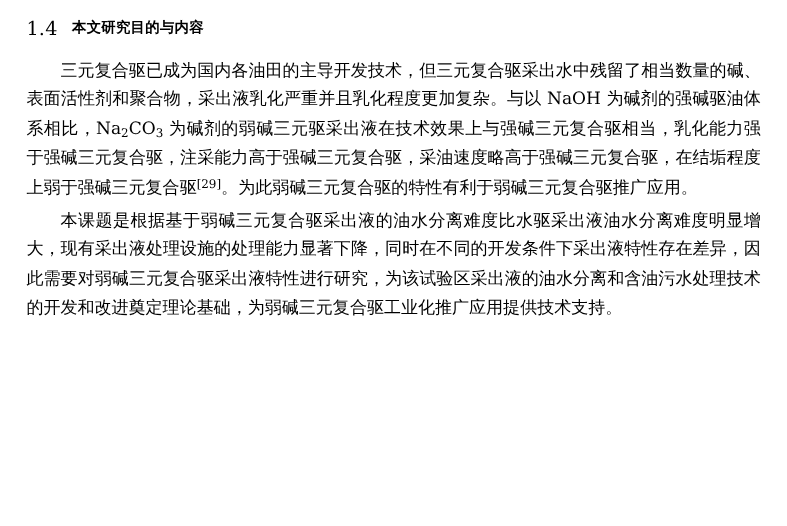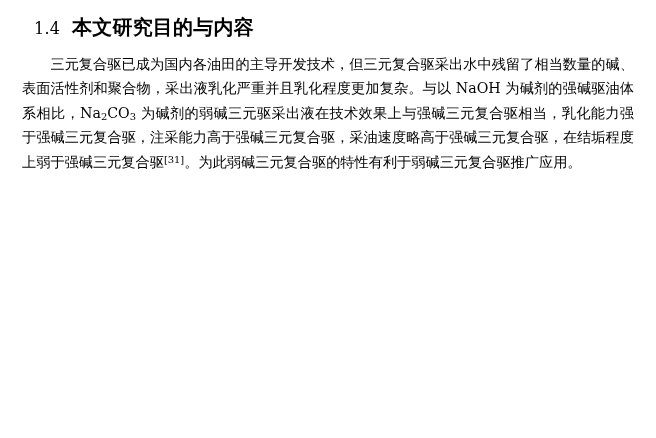--- a/index.html
+++ b/index.html
@@ -16,37 +16,37 @@
   }
   .page {
     position: relative;
     width: 656px;
     height: 438px;
     box-sizing: border-box;
     padding: 10px 22px 0 22px;
   }
   .heading {
     display: flex;
-    align-items: flex-end;
+    align-items: center;
     font-weight: bold;
     font-size: 16.5px;
     line-height: 1.3;
-    margin: 4px 0 12px 12px;
+    margin: 4px 0 12px 0;
     letter-spacing: 0.2px;
   }
   .heading .num {
     font-family: "DejaVu Serif", "Liberation Serif", serif;
     font-weight: normal;
     font-size: 16px;
     margin-right: 12px;
   }
   .heading .title {
-    font-family: Liberation Sans, sans-serif;
+    font-family: Liberation Mono, monospace;
     font-weight: bold;
-    font-size: 20px;
+    font-size: 12px;
   }
   p.body {
     margin: 0 0 3px 0;
     font-size: 14.2px;
     line-height: 1.72;
     text-align: justify;
     text-justify: inter-ideograph;
     text-indent: 2em;
     font-family: "DejaVu Serif", "Liberation Serif", serif;
   }
@@ -66,16 +66,17 @@
 <body>
 
 <div class="page">
 
   <div class="heading">
     <span class="num">1.4</span>
     <span class="title">本文研究目的与内容</span>
   </div>
 
   <div>
-    <p class="body">三元复合驱已成为国内各油田的主导开发技术，但三元复合驱采出水中残留了相当数量的碱、表面活性剂和聚合物，采出液乳化严重并且乳化程度更加复杂。与以 NaOH 为碱剂的强碱驱油体系相比，Na<span class="sub lat">2</span>CO<span class="sub lat">3</span> 为碱剂的弱碱三元驱采出液在技术效果上与强碱三元复合驱相当，乳化能力强于强碱三元复合驱，注采能力高于强碱三元复合驱，采油速度略高于强碱三元复合驱，在结垢程度上弱于强碱三元复合驱<span class="sup lat">[31]</span>。为此弱碱三元复合驱的特性有利于弱碱三元复合驱推广应用。</p>
+    <p class="body">三元复合驱已成为国内各油田的主导开发技术，但三元复合驱采出水中残留了相当数量的碱、表面活性剂和聚合物，采出液乳化严重并且乳化程度更加复杂。与以 NaOH 为碱剂的强碱驱油体系相比，Na<span class="sub lat">2</span>CO<span class="sub lat">3</span> 为碱剂的弱碱三元驱采出液在技术效果上与强碱三元复合驱相当，乳化能力强于强碱三元复合驱，注采能力高于强碱三元复合驱，采油速度略高于强碱三元复合驱，在结垢程度上弱于强碱三元复合驱<span class="sup lat">[29]</span>。为此弱碱三元复合驱的特性有利于弱碱三元复合驱推广应用。</p>
+    <p class="body">本课题是根据基于弱碱三元复合驱采出液的油水分离难度比水驱采出液油水分离难度明显增大，现有采出液处理设施的处理能力显著下降，同时在不同的开发条件下采出液特性存在差异，因此需要对弱碱三元复合驱采出液特性进行研究，为该试验区采出液的油水分离和含油污水处理技术的开发和改进奠定理论基础，为弱碱三元复合驱工业化推广应用提供技术支持。</p>
   </div>
 
 </div>
 
 </body></html>

